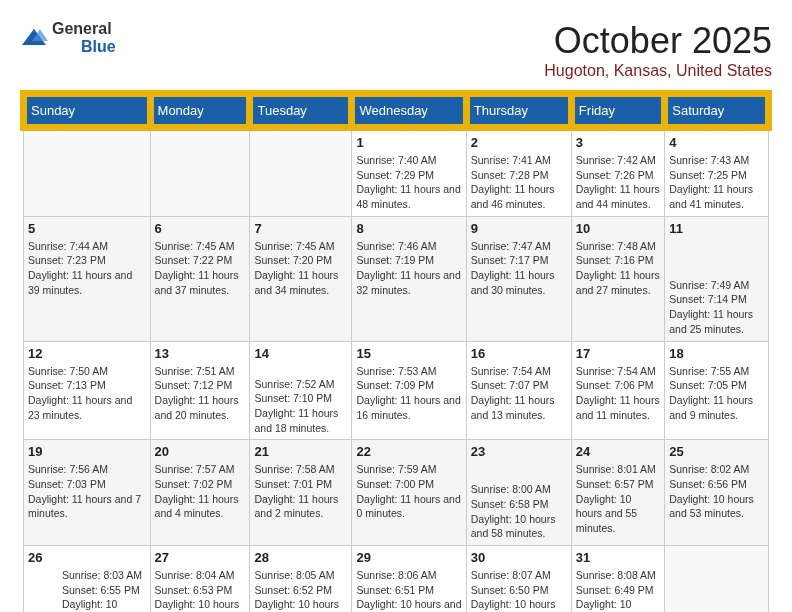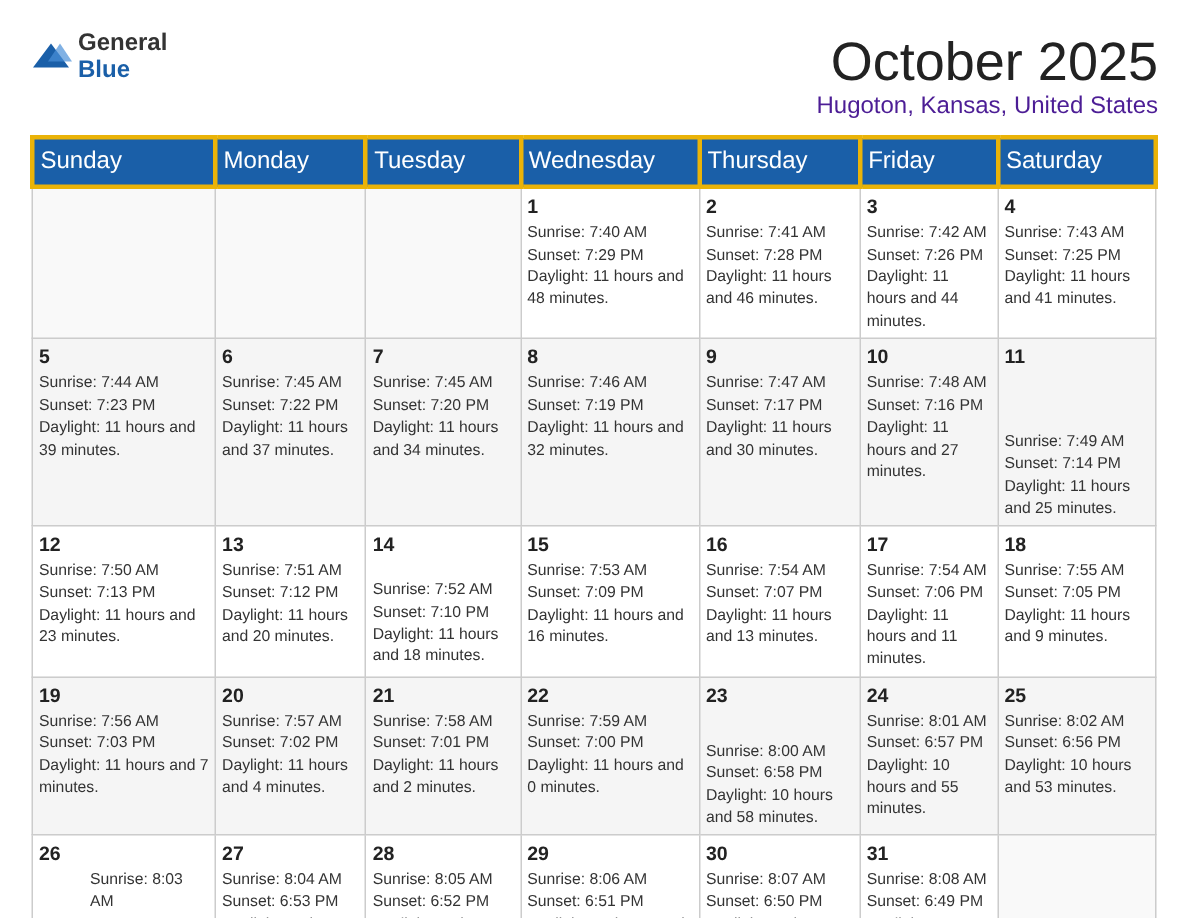--- a/index.html
+++ b/index.html
@@ -28,35 +28,35 @@
     .title-section {
       text-align: right;
     }
     .main-title {
       font-size: 36px;
       font-weight: normal;
       color: #222;
     }
     .subtitle {
       font-size: 16px;
-      color: #4c1d95;
+      color: #7f1d1d;
     }
     table {
       width: 100%;
       border-collapse: collapse;
       font-size: 11px;
     }
     thead tr th {
       background-color: #1a5fa8;
       color: #fff;
       padding: 6px 4px;
       text-align: left;
-      font-size: 16px;
+      font-size: 13px;
       font-weight: normal;
-      border: 3px solid #eab308;
+      border: 7px solid #eab308;
     }
     tbody tr td {
       border: 1px solid #ccc;
       padding: 4px;
       vertical-align: top;
       min-height: 80px;
       height: 85px;
       background: #fff;
     }
     tbody tr:nth-child(even) td {
@@ -81,21 +81,21 @@
 <body>
 
 <div class="header-section">
   <div class="logo">
     <svg class="logo-icon" viewBox="0 0 28 22" xmlns="http://www.w3.org/2000/svg">
       <polygon points="14,2 26,18 2,18" fill="#1a5fa8"></polygon>
       <polygon points="20,2 28,14 12,14" fill="#4a90d9" opacity="0.7"></polygon>
     </svg>
     <div>
       <span style="font-size:16px;font-weight:bold;color:#333;">General</span><br>
-      <span style="font-size:16px;font-weight:bold;color:#1a5fa8;">Blue</span>
+      <span style="font-size:16px;font-weight:bold;color:#1a5fa8;margin-left:29px;">Blue</span>
     </div>
   </div>
   <div class="title-section">
     <div class="main-title">October 2025</div>
     <div class="subtitle">Hugoton, Kansas, United States</div>
   </div>
 </div>
 
 <table>
   <thead>

